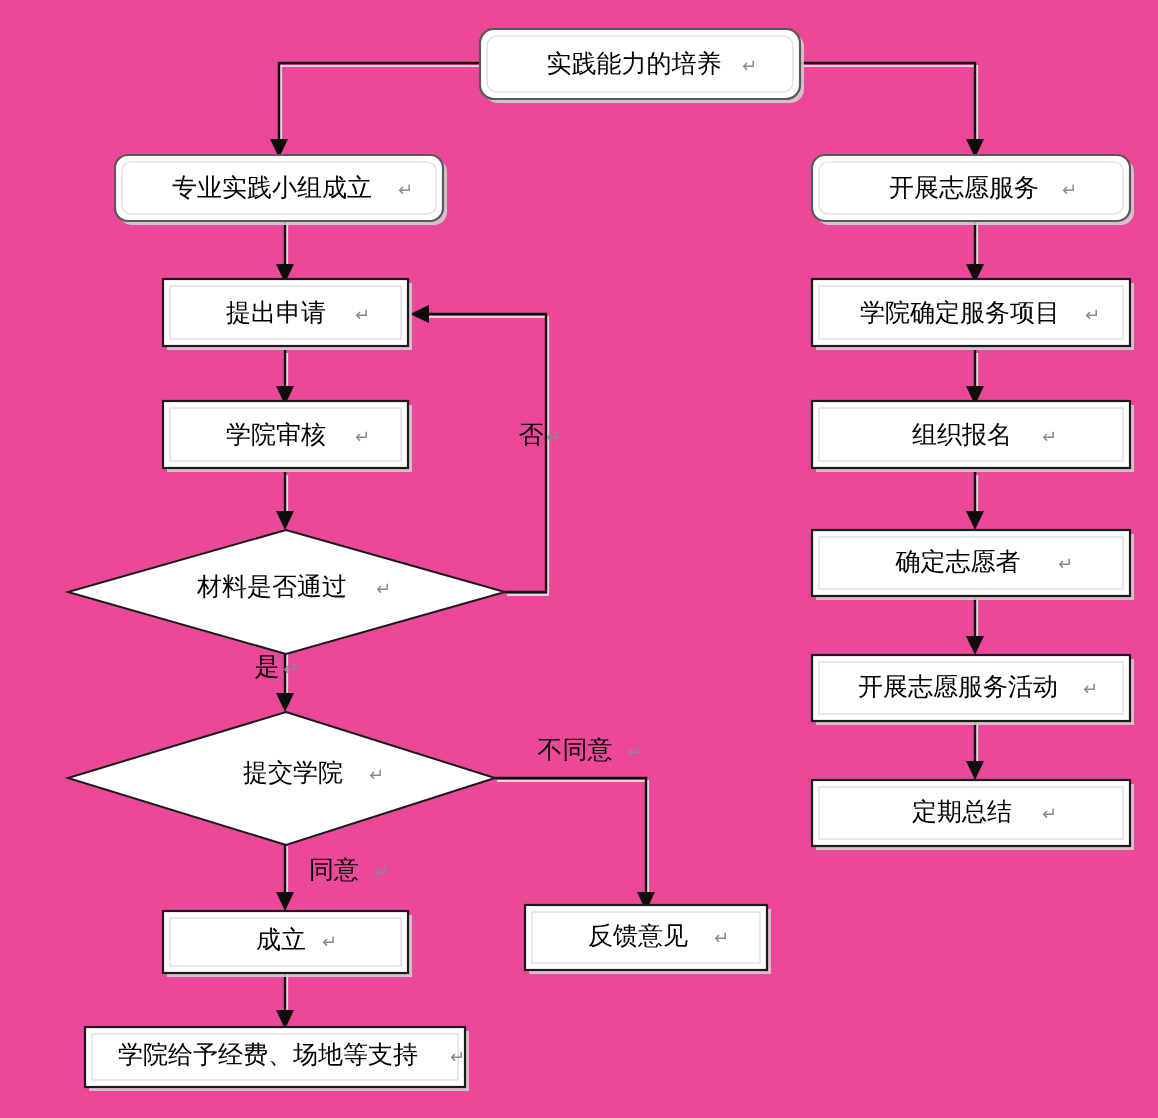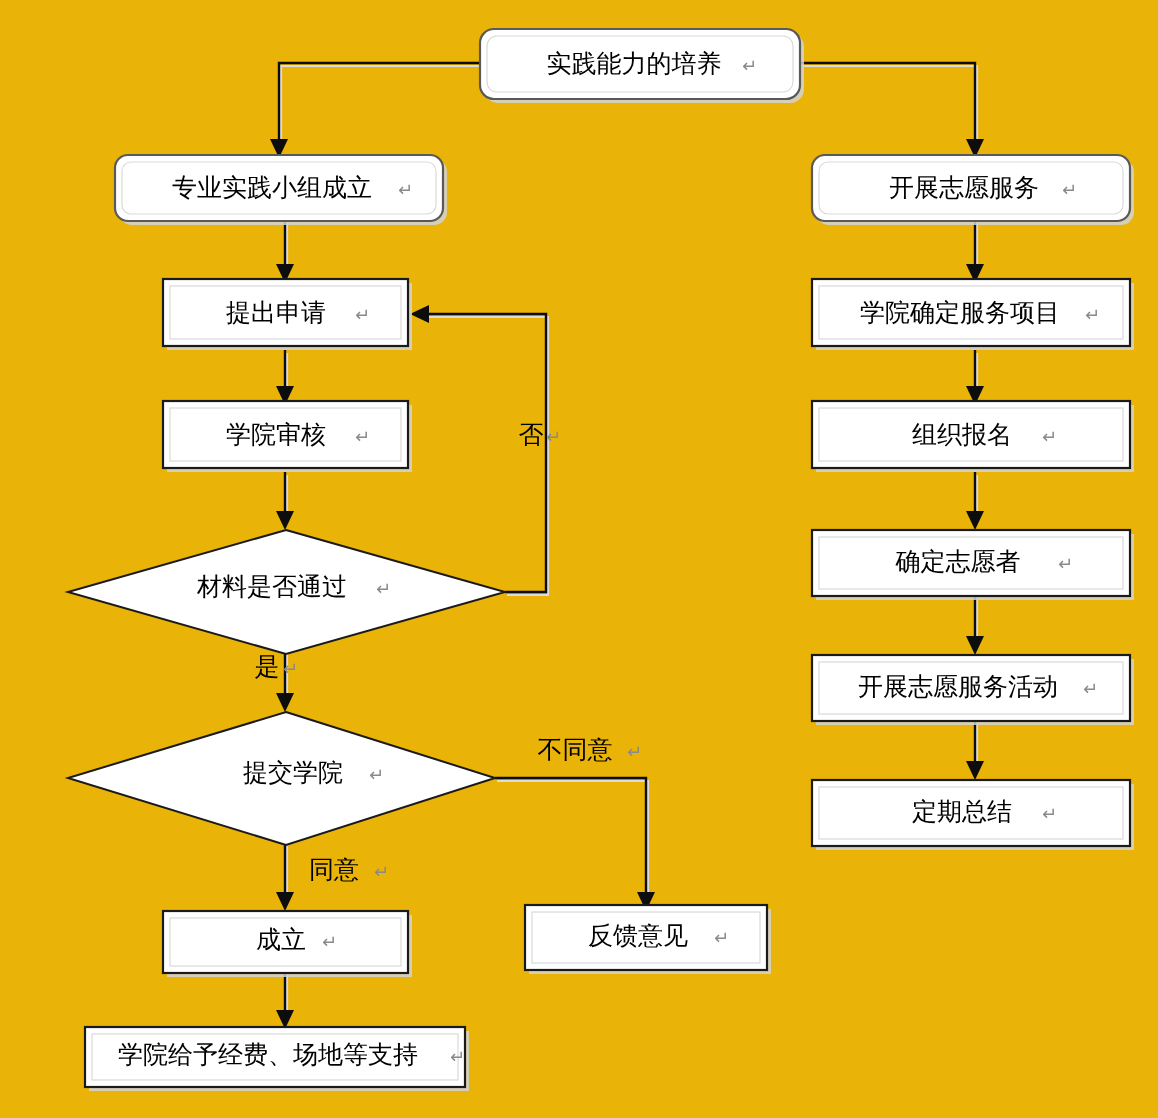--- a/index.html
+++ b/index.html
@@ -10,21 +10,21 @@
   body {
     width: 1158px;
     height: 1118px;
     font-family: "DejaVu Sans", "Liberation Sans", sans-serif;
     overflow: hidden;
   }
   #flow-root {
     position: relative;
     width: 1158px;
     height: 1118px;
-    background: #eab308;
+    background: #ec4899;
   }
   svg#flow-svg {
     position: absolute;
     left: 0;
     top: 0;
     width: 1158px;
     height: 1118px;
     display: block;
   }
   .node-shape {

